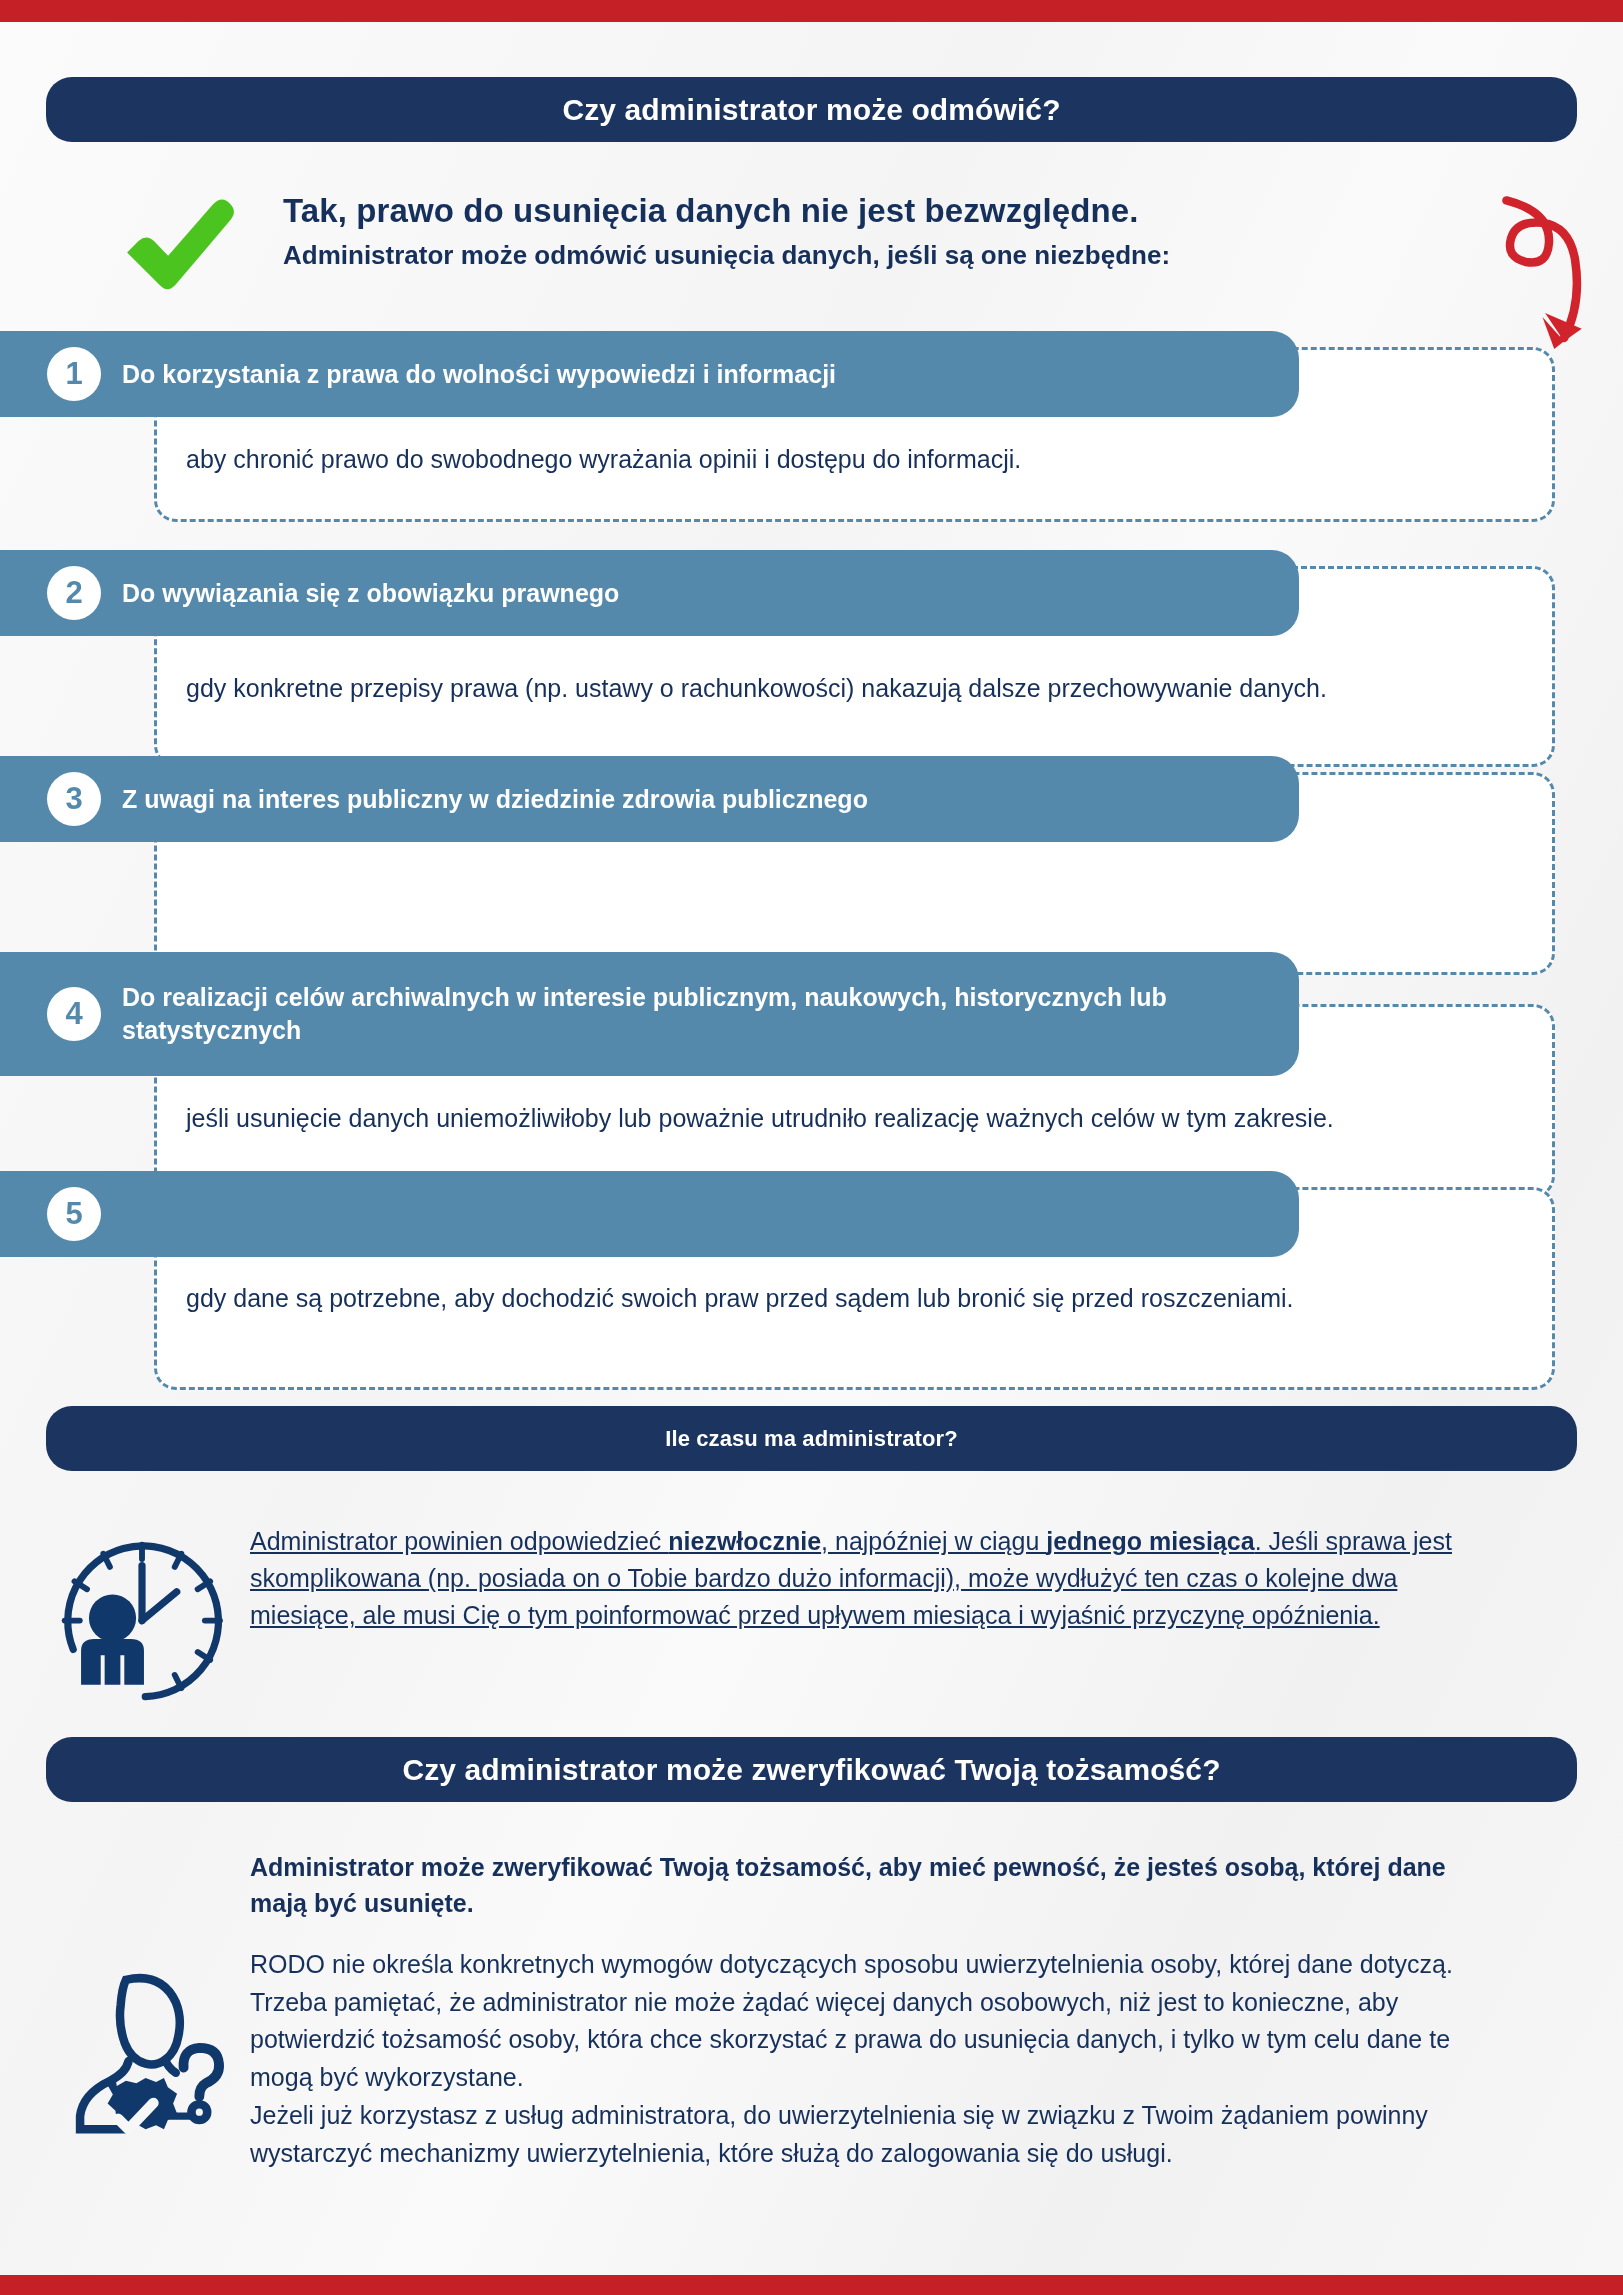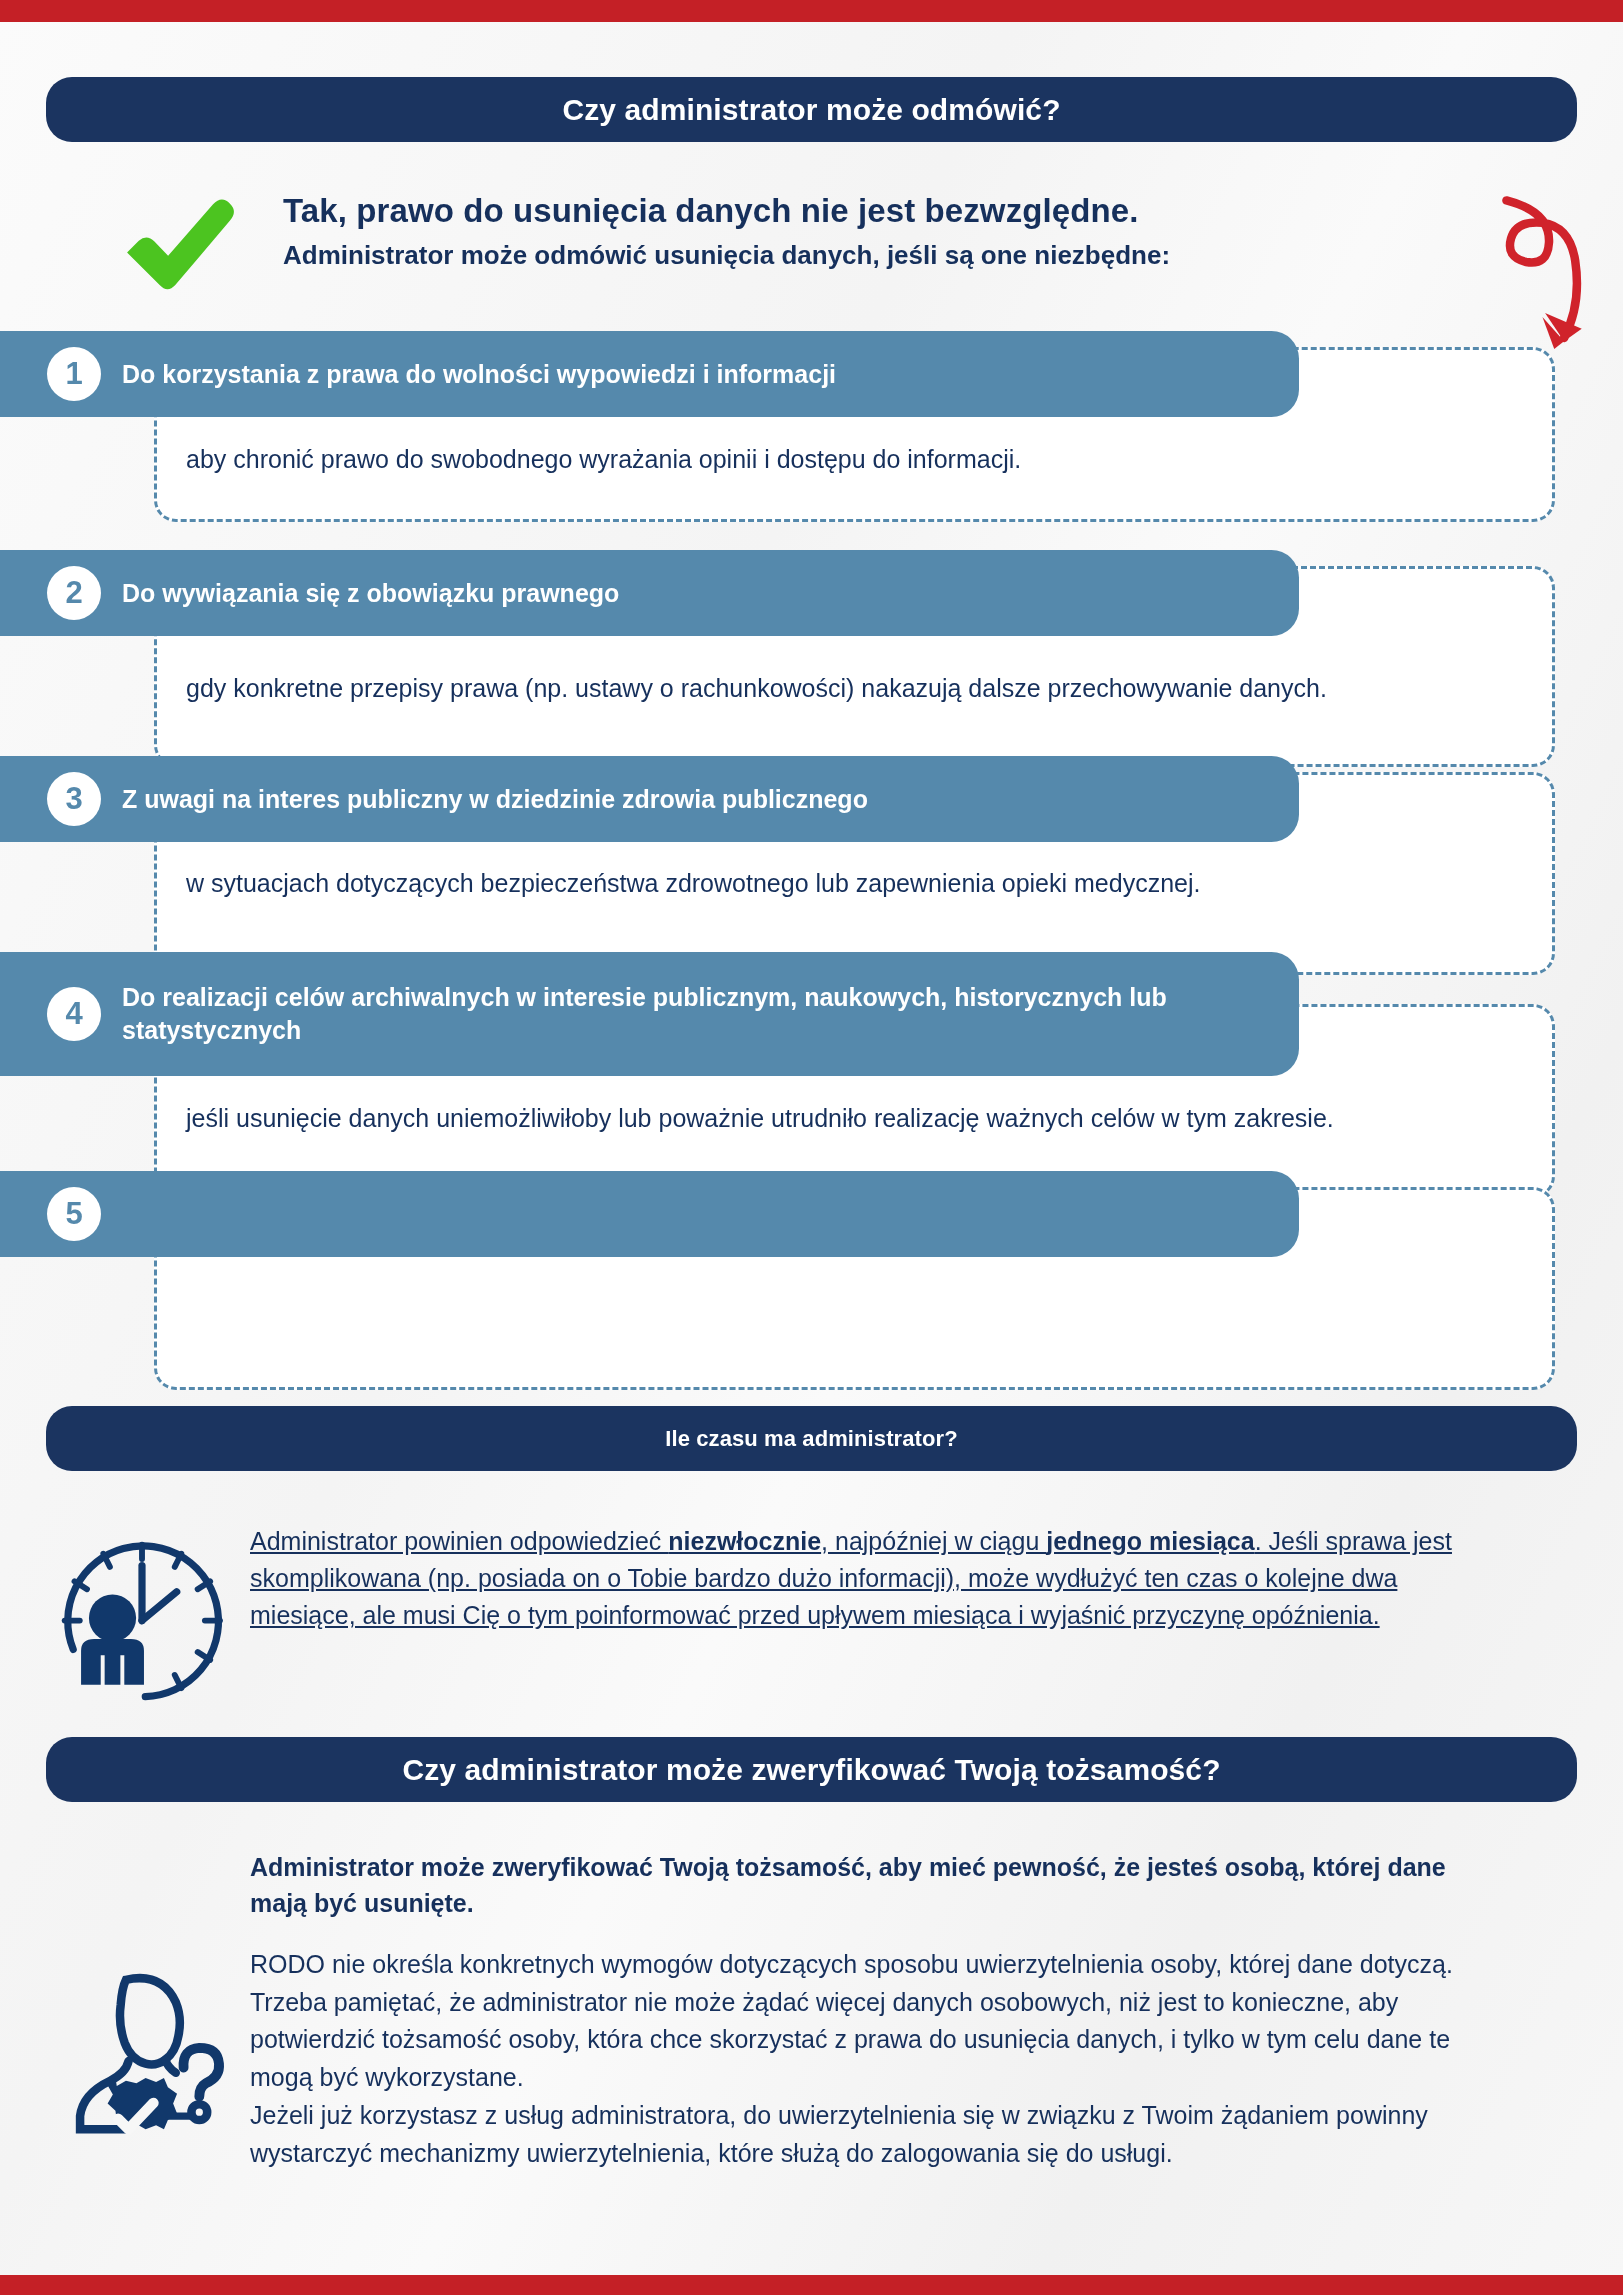--- a/index.html
+++ b/index.html
@@ -144,37 +144,37 @@
     </div>
     <div class="desc" style="left:186px;top:110px;width:1210px;margin-top:11px;">gdy konkretne przepisy prawa  (np. ustawy o rachunkowości) nakazują dalsze przechowywanie danych.</div>
   </div>
 
   <div class="reason" style="top:756px;height:226px;">
     <div class="dash-box" style="top:15.7px;width:1401px;height:203px;"></div>
     <div class="pill" style="top:0;width:1299px;height:86px;">
       <div class="num">3</div>
       <div class="pill-title">Z uwagi na interes publiczny w dziedzinie zdrowia publicznego</div>
     </div>
-    <div class="desc" style="left:186px;top:110px;width:1276px;">w sytuacjach dotyczących bezpieczeństwa zdrowotnego lub zapewnienia opieki medycznej.</div>
   </div>
 
   <div class="reason" style="top:952px;height:255px;">
     <div class="dash-box" style="top:52px;width:1401px;height:194px;"></div>
     <div class="pill" style="top:0;width:1299px;height:124px;">
       <div class="num">4</div>
       <div class="pill-title">Do realizacji celów archiwalnych w interesie publicznym, naukowych, historycznych lub statystycznych</div>
     </div>
     <div class="desc" style="left:186px;top:149px;width:1315px;">jeśli usunięcie danych uniemożliwiłoby lub poważnie utrudniło realizację ważnych celów w tym zakresie.</div>
   </div>
 
   <div class="reason" style="top:1171px;height:229px;">
     <div class="dash-box" style="top:15.7px;width:1401px;height:203px;"></div>
     <div class="pill" style="top:0;width:1299px;height:86px;">
       <div class="num">5</div>
     </div>
+    <div class="desc" style="left:186px;top:110px;width:1295px;">gdy dane są potrzebne, aby dochodzić swoich praw przed sądem lub bronić się przed roszczeniami.</div>
   </div>
 
   <div class="section-header" id="hdr-time">Ile czasu ma administrator?</div>
 
   <div class="clock-icon">
     <svg viewBox="0 0 290 290" width="190" height="190">
       <path d="M40 196 A115 115 0 1 1 150 268" fill="none" stroke="#11386b" stroke-width="11" stroke-linecap="round"></path>
       <g stroke="#11386b" stroke-width="9" stroke-linecap="round">
         <line x1="145" y1="36" x2="145" y2="58"></line>
         <line x1="205" y1="50" x2="195" y2="70"></line>

